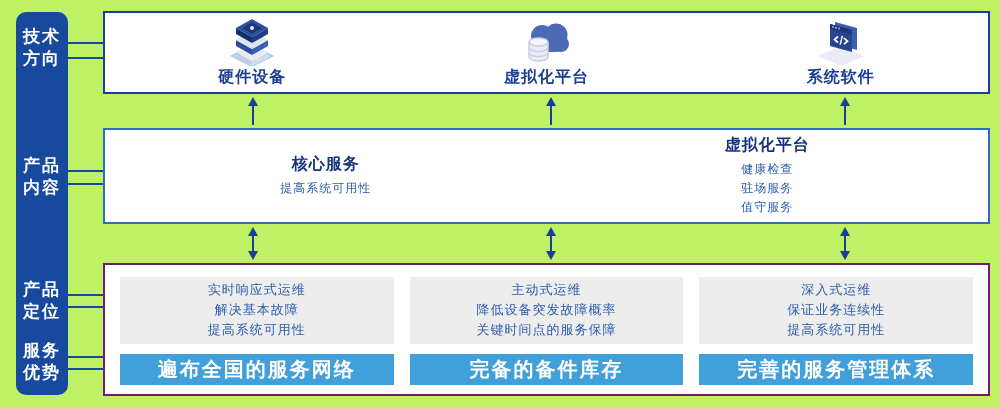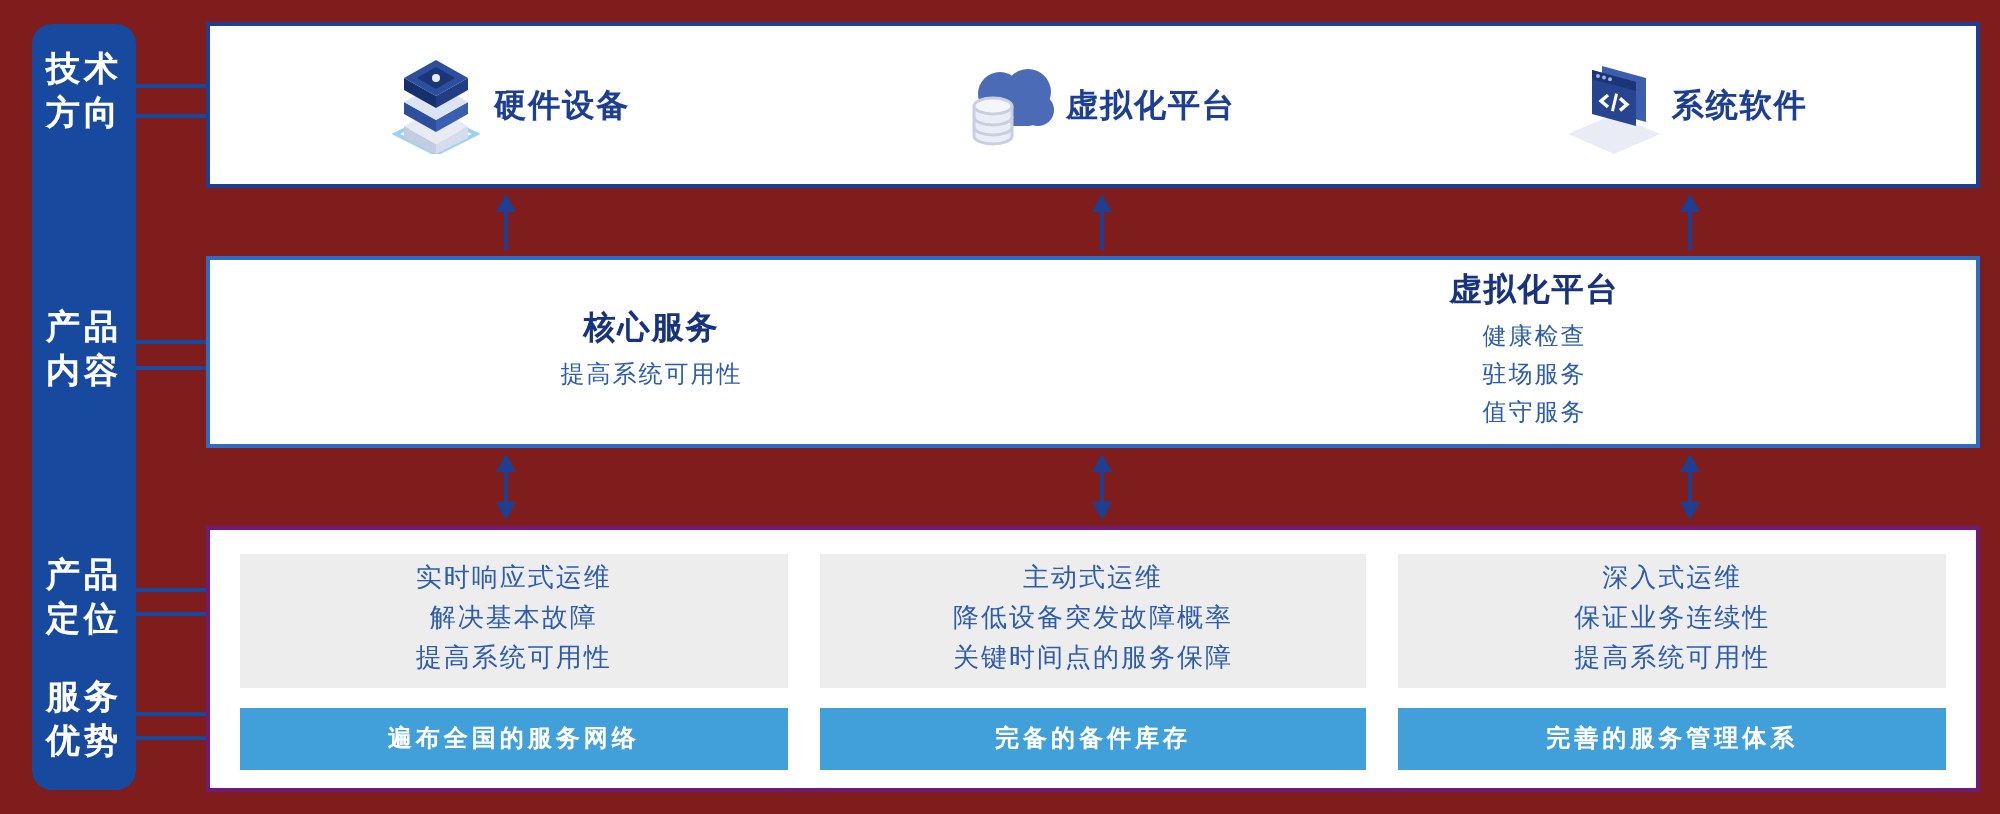--- a/index.html
+++ b/index.html
@@ -1,53 +1,53 @@
 <!DOCTYPE html>
 <html><head>
 <meta charset="utf-8">
 <style>
   html,body{margin:0;padding:0;background:#fff;}
-  .canvas{position:relative;width:1000px;height:407px;background:#7f1d1d;overflow:hidden;
-          font-family:Liberation Mono, monospace;}
+  .canvas{position:relative;width:1000px;height:407px;background:#bef264;overflow:hidden;
+          font-family:Liberation Sans, sans-serif;}
 
   
   .sidebar{position:absolute;left:16px;top:12px;width:52px;height:383px;
            background:#17499e;border-radius:10px;}
   .side-label{position:absolute;left:0;width:100%;color:#ffffff;font-weight:bold;
               font-size:17px;line-height:22px;text-align:center;white-space:pre-line;
               letter-spacing:2px;}
   .sl-0{top:14px}.sl-1{top:143px}.sl-2{top:267px}.sl-3{top:328px}
 
   
   .connector{position:absolute;left:68px;width:37px;height:2px;background:#17499e;}
 
   
   .box{position:absolute;left:103px;width:887px;background:#ffffff;box-sizing:border-box;}
   .top-box{top:11px;height:83px;border:2px solid #1c3f94;display:flex;}
   .mid-box{top:128px;height:96px;border:2px solid #2d6cc0;display:flex;}
   .bottom-box{top:263px;height:133px;border:2px solid #701a75;display:flex;
               gap:16px;padding:12px 15px 9px;}
 
   
-  .tech-item{flex:1;display:flex;flex-direction:row;align-items:center;justify-content:center;}
+  .tech-item{flex:1;display:flex;flex-direction:column;align-items:center;justify-content:center;}
   .tech-icon{height:48px;display:flex;align-items:flex-end;}
   .tech-label{font-size:16px;font-weight:bold;color:#1c3f94;margin-top:1px;letter-spacing:1px;}
 
   
   .svc-col{flex:1;display:flex;flex-direction:column;align-items:center;justify-content:center;}
   .svc-title{font-size:16px;font-weight:bold;color:#17337e;margin-bottom:4px;letter-spacing:1px;}
   .svc-item{font-size:12px;color:#2c5cab;line-height:19px;letter-spacing:1px;}
 
   
   .pos-col{flex:1;display:flex;flex-direction:column;min-width:0;}
   .pos-panel{background:#ededee;height:68px;display:flex;flex-direction:column;
              justify-content:center;align-items:center;}
   .pos-line{font-size:13px;color:#2c5cab;line-height:20px;letter-spacing:1px;}
   .adv-bar{margin-top:10px;height:32px;background:#41a0da;color:#ffffff;font-weight:bold;
-           font-size:12px;display:flex;align-items:center;justify-content:center;
+           font-size:20px;display:flex;align-items:center;justify-content:center;
            letter-spacing:2px;}
 
   
   .arrow{position:absolute;}
   .up-0{left:247px;top:97px}.up-1{left:545px;top:97px}.up-2{left:839px;top:97px}
   .du-0{left:247px;top:227px}.du-1{left:545px;top:227px}.du-2{left:839px;top:227px}
 </style>
 </head>
 <body>
 

